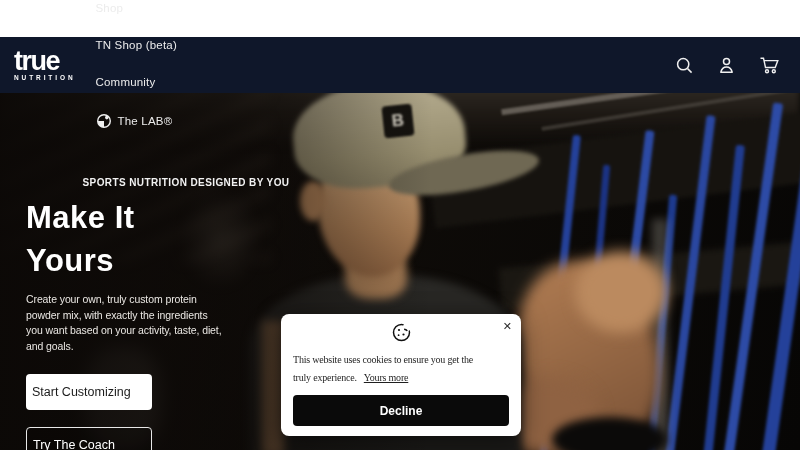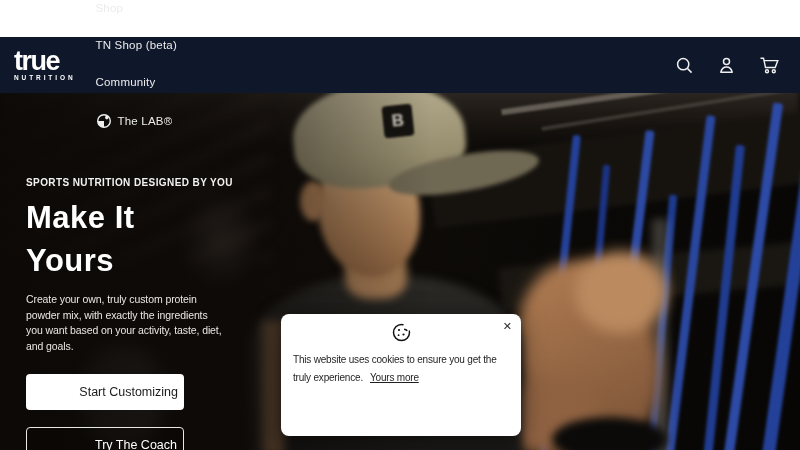--- a/index.html
+++ b/index.html
@@ -73,39 +73,39 @@
   .cap-logo{left:383px;top:26px;width:30px;height:32px;background:#15130f;border-radius:4px;
       filter:blur(1px);transform:rotate(-6deg);color:#ded9cc;font-size:17px;font-weight:700;
       display:flex;align-items:center;justify-content:center;}
   .ph-overlay{left:0;top:0;width:800px;height:371px;
       background:linear-gradient(90deg,rgba(11,8,6,.92) 0%,rgba(11,8,6,.62) 28%,rgba(11,8,6,0) 54%);}
   .ph-grayblob{left:84px;top:268px;width:76px;height:103px;background:#6b645c;opacity:.42;filter:blur(9px);
       border-radius:40%;}
 
   
   .hero-content{position:absolute;left:26px;top:98px;z-index:5;color:#fff;width:320px;}
-  .eyebrow{font-size:10px;font-weight:700;letter-spacing:.4px;color:#f2f2f2;}
+  .eyebrow{font-size:10px;font-weight:700;letter-spacing:.4px;color:#f2f2f2;text-align:center;}
   .hero-title{margin:8px 0 0;font-size:31px;line-height:43px;font-weight:700;letter-spacing:.5px;
       white-space:pre-line;color:#ffffff;}
   .hero-desc{margin:10px 0 12px;font-size:10.5px;line-height:15.5px;letter-spacing:-.1px;color:#eae7e3;
       white-space:pre-line;}
-  .cta{display:block;width:158px;height:36px;border-radius:4px;font-family:inherit;font-size:12.5px;
-      font-weight:500;cursor:pointer;text-align:right;}
+  .cta{display:block;width:126px;height:36px;border-radius:4px;font-family:inherit;font-size:12.5px;
+      font-weight:500;cursor:pointer;text-align:left;}
   .cta-primary{margin-top:20px;background:#ffffff;color:#1b1b1b;border:none;}
   .cta-secondary{margin-top:17px;background:rgba(0,0,0,.15);color:#ffffff;border:1px solid #e8e8e8;}
 
   
   .cookie-modal{position:absolute;left:281px;top:314px;width:240px;height:122px;background:#ffffff;
       border-radius:8px;box-shadow:0 6px 24px rgba(0,0,0,.5);z-index:40;box-sizing:border-box;}
   .cookie-close{position:absolute;top:4px;right:7px;background:none;border:none;font-size:11px;
       color:#2b2b2b;cursor:pointer;padding:2px;font-family:inherit;}
   .cookie-icon-wrap{position:absolute;top:8px;left:0;width:100%;display:flex;justify-content:center;}
   .cookie-text{position:absolute;top:37px;left:12px;right:12px;color:#1f1f1f;font-size:10px;
       letter-spacing:-.2px;line-height:18px;}
-  .cookie-line{white-space:nowrap;}
+  .cookie-line{white-space:nowrap;font-family:Liberation Serif, serif;}
   .learn-more{color:#1f1f1f;text-decoration:underline;margin-left:7px;cursor:pointer;}
   .cookie-buttons{position:absolute;left:12px;right:12px;bottom:10px;display:flex;gap:6px;}
   .cookie-btn{flex:1;height:31px;background:#0a0a0a;color:#ffffff;border:none;border-radius:4px;
       font-family:inherit;font-size:12px;font-weight:700;cursor:pointer;}
 </style>
 </head>
 <body>
 
 <div class="page">
 
@@ -218,16 +218,17 @@
         <circle cx="7.6" cy="13.2" r="0.9" fill="#111111"></circle>
       </svg>
     </div>
     <div class="cookie-text">
       <div class="cookie-line">This website uses cookies to ensure you get the</div>
       <div class="cookie-line">
         <span>truly experience.</span><a class="learn-more">Yours more</a>
       </div>
     </div>
     <div class="cookie-buttons">
+      <button class="cookie-btn">Decline</button>
     </div>
   </div>
 
 </div>
 
 </body></html>

